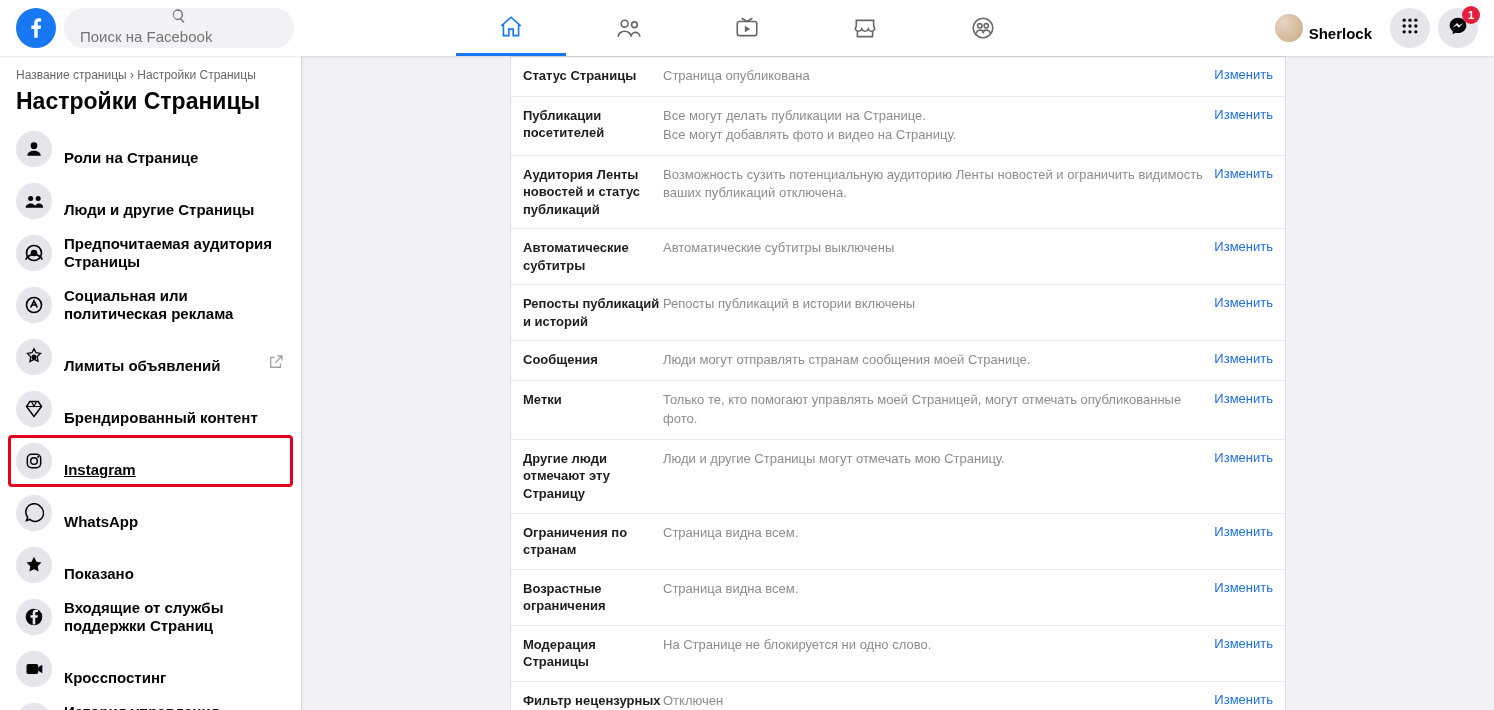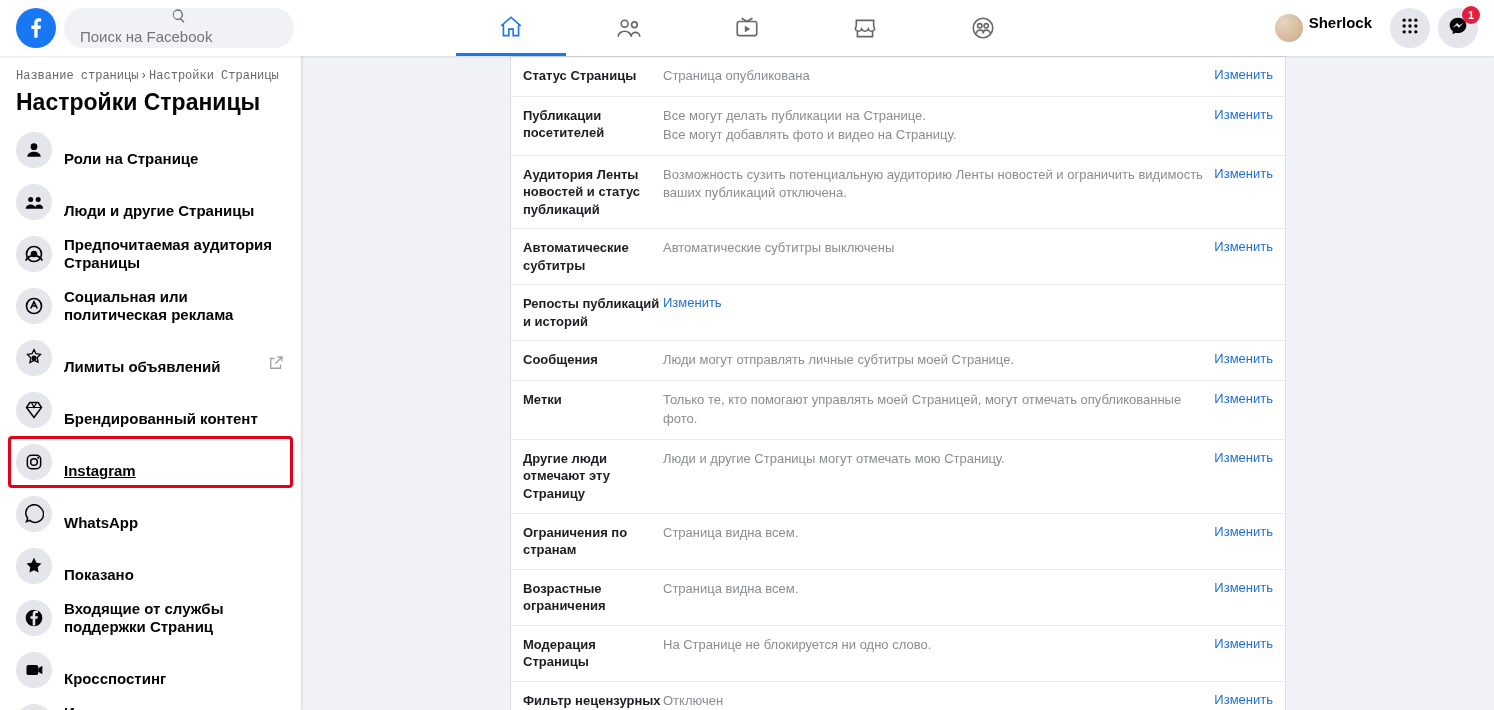--- a/index.html
+++ b/index.html
@@ -10,30 +10,30 @@
   .fb-logo svg{width:26px;height:26px;fill:#fff;}
   .search{margin-left:8px;background:#f0f2f5;border-radius:50px;height:40px;width:230px;display:flex;align-items:center;padding:0 12px;flex-direction:column;}
   .search svg{width:16px;height:16px;fill:#65676b;}
   .search input{border:none;background:transparent;outline:none;margin-left:8px;font-size:15px;color:#65676b;width:100%;}
   .nav-center{position:absolute;left:50%;transform:translateX(-50%);display:flex;gap:8px;}
   .nav-tab{width:110px;height:56px;display:flex;align-items:center;justify-content:center;border-radius:8px;cursor:pointer;}
   .nav-tab svg{width:26px;height:26px;fill:none;stroke:#65676b;stroke-width:1.5;}
   .nav-tab.active svg{stroke:#1877f2;}
   .nav-tab.active{border-bottom:3px solid #1877f2;border-radius:0;}
   .nav-right{margin-left:auto;display:flex;align-items:center;gap:8px;}
-  .profile-chip{display:flex;align-items:flex-start;gap:6px;padding:4px 10px 4px 4px;border-radius:18px;cursor:pointer;}
+  .profile-chip{display:flex;align-items:flex-end;gap:6px;padding:4px 10px 4px 4px;border-radius:18px;cursor:pointer;}
   .avatar{width:28px;height:28px;border-radius:50%;background:radial-gradient(circle at 30% 30%,#e8d5c4,#c9a882);}
   .profile-chip span{font-weight:600;font-size:15px;}
   .circle-btn{width:40px;height:40px;border-radius:50%;background:#e4e6eb;display:flex;align-items:center;justify-content:center;position:relative;cursor:pointer;}
   .circle-btn svg{width:20px;height:20px;fill:#050505;}
   .badge{position:absolute;top:-2px;right:-2px;background:#e41e3f;color:#fff;font-size:11px;font-weight:700;border-radius:50%;width:18px;height:18px;display:flex;align-items:center;justify-content:center;}
   
   .sidepanel{position:fixed;top:56px;left:0;bottom:0;width:302px;background:#fff;border-right:1px solid #ddd;overflow-y:auto;padding:8px 8px 16px 8px;box-shadow:1px 0 2px rgba(0,0,0,.05);}
   .breadcrumb{font-size:12px;color:#65676b;padding:4px 8px;}
-  .breadcrumb a{color:#65676b;text-decoration:none;font-family:Liberation Mono, monospace;}
+  .breadcrumb a{color:#65676b;text-decoration:none;}
   .panel-title{font-size:23px;font-weight:700;padding:2px 8px 8px 8px;color:#050505;}
   .side-item{display:flex;align-items:flex-end;gap:12px;padding:8px;border-radius:8px;cursor:pointer;position:relative;}
   .side-icon{width:36px;height:36px;border-radius:50%;background:#e4e6eb;display:flex;align-items:center;justify-content:center;flex-shrink:0;}
   .side-icon svg{width:20px;height:20px;fill:#050505;}
   .side-item span.label{font-size:15px;font-weight:600;color:#050505;line-height:1.2;}
   .ext-icon{margin-left:auto;opacity:.6;}
   .ext-icon svg{width:18px;height:18px;fill:none;stroke:#65676b;stroke-width:1.8;}
   .highlighted{outline:3px solid #e3001b;outline-offset:-3px;border-radius:4px;text-decoration:underline;}
   
   .main{margin-left:302px;margin-top:56px;padding:0;display:flex;justify-content:center;}
@@ -259,25 +259,26 @@
         <div class="v">Возможность сузить потенциальную аудиторию Ленты новостей и ограничить видимость ваших публикаций отключена.</div>
         <div class="edit">Изменить</div>
       </div>
       <div class="row">
         <div class="k">Автоматические субтитры</div>
         <div class="v">Автоматические субтитры выключены</div>
         <div class="edit">Изменить</div>
       </div>
       <div class="row">
         <div class="k">Репосты публикаций и историй</div>
+        <div class="v">Репосты публикаций в истории включены</div>
         <div class="edit">Изменить</div>
       </div>
       <div class="row">
         <div class="k">Сообщения</div>
-        <div class="v">Люди могут отправлять личные субтитры моей Странице.</div>
+        <div class="v">Люди могут отправлять странам сообщения моей Странице.</div>
         <div class="edit">Изменить</div>
       </div>
       <div class="row">
         <div class="k">Метки</div>
         <div class="v">Только те, кто помогают управлять моей Страницей, могут отмечать опубликованные фото.</div>
         <div class="edit">Изменить</div>
       </div>
       <div class="row">
         <div class="k">Другие люди отмечают эту Страницу</div>
         <div class="v">Люди и другие Страницы могут отмечать мою Страницу.</div>

